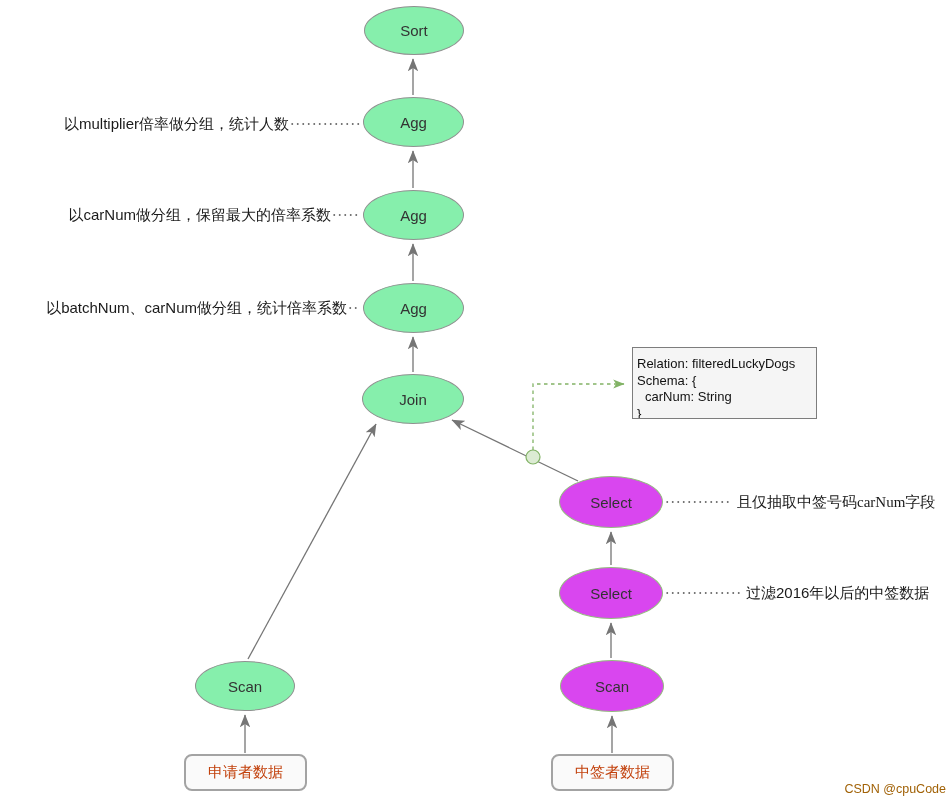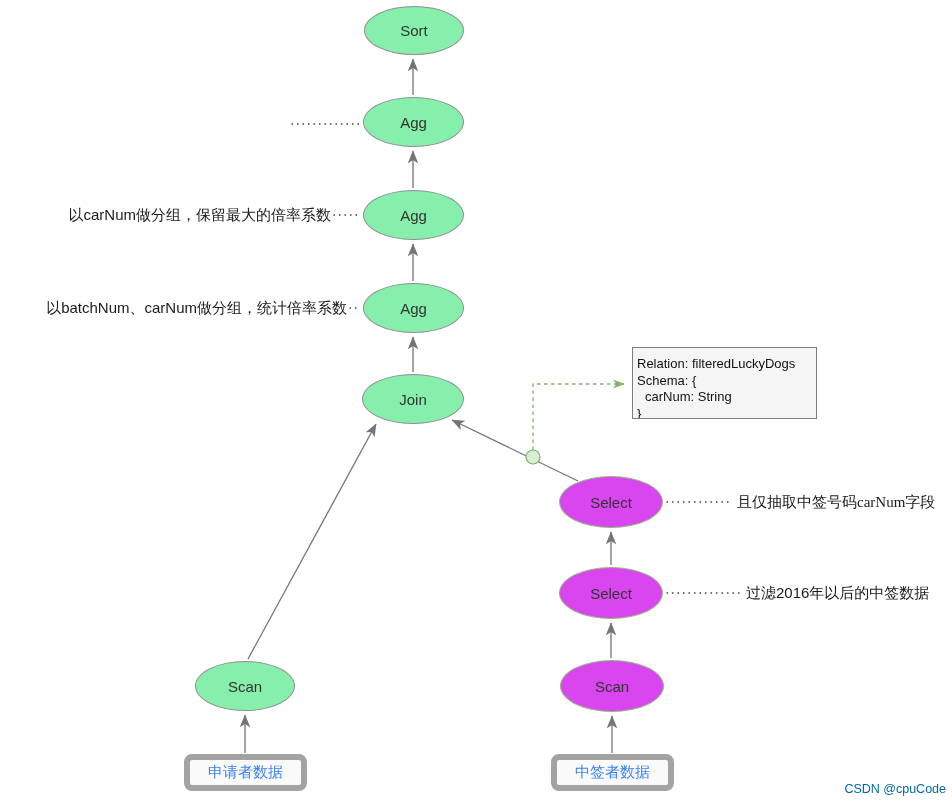--- a/index.html
+++ b/index.html
@@ -9,37 +9,37 @@
   }
   #edges{position:absolute;left:0;top:0;width:952px;height:807px;}
   .node{
     position:absolute;display:flex;align-items:center;justify-content:center;
     border-radius:50%;border:1px solid #909090;background:#86efac;
     font-size:15px;color:#333;box-sizing:border-box;
   }
   .node.green{background:#d946ef;border-color:#94bb7f;}
   .src-box{
     position:absolute;display:flex;align-items:center;justify-content:center;
-    border:6px solid #a3a3a3;border-radius:8px;background:#fafafa;
-    font-size:15px;color:#3b82f6;box-sizing:border-box;
+    border:2px solid #a3a3a3;border-radius:8px;background:#fafafa;
+    font-size:15px;color:#c2410c;box-sizing:border-box;
   }
   .annot{
     position:absolute;font-size:15px;color:#1a1a1a;white-space:nowrap;
     transform:translateY(-50%);
   }
   .annot.right-anchored{text-align:right;}
   #relation-box{
     position:absolute;left:632px;top:347px;width:185px;height:72px;
     background:#f5f5f5;border:1px solid #7d7d7d;box-sizing:border-box;
     font-size:13px;line-height:16.5px;color:#111;padding:8px 4px;
     white-space:nowrap;overflow:hidden;
   }
   #relation-box .indent{padding-left:8px;}
   #watermark{
-    position:absolute;right:6px;top:782px;font-size:12.5px;color:#0369a1;
+    position:absolute;right:6px;top:782px;font-size:12.5px;color:#a16207;
   }
   
   #n-sort       {left:364px;top:6px;  width:100px;height:49px;}
   #n-agg-top    {left:363px;top:97px; width:101px;height:50px;}
   #n-agg-mid    {left:363px;top:190px;width:101px;height:50px;}
   #n-agg-bottom {left:363px;top:283px;width:101px;height:50px;}
   #n-join       {left:362px;top:374px;width:102px;height:50px;}
   #n-scan-left  {left:195px;top:661px;width:100px;height:50px;}
   #n-select     {left:559px;top:476px;width:104px;height:52px;}
   #n-filter     {left:559px;top:567px;width:104px;height:52px;}
@@ -121,20 +121,21 @@
     <span>Scan</span>
   </div>
 
   <div class="src-box" id="b-src-left">
     <span>申请者数据</span>
   </div>
   <div class="src-box" id="b-src-right">
     <span>中签者数据</span>
   </div>
 
+  <div class="annot right-anchored" id="a-agg-top">以multiplier倍率做分组，统计人数</div>
   <div class="annot right-anchored" id="a-agg-mid">以carNum做分组，保留最大的倍率系数</div>
   <div class="annot right-anchored" id="a-agg-bottom">以batchNum、carNum做分组，统计倍率系数</div>
   <div class="annot" id="a-select">且仅抽取中签号码carNum字段</div>
   <div class="annot" id="a-filter">过滤2016年以后的中签数据</div>
 
   <div id="relation-box">
     <div>Relation: filteredLuckyDogs</div>
     <div>Schema: {</div>
     <div class="indent">carNum: String</div>
     <div>}</div>

